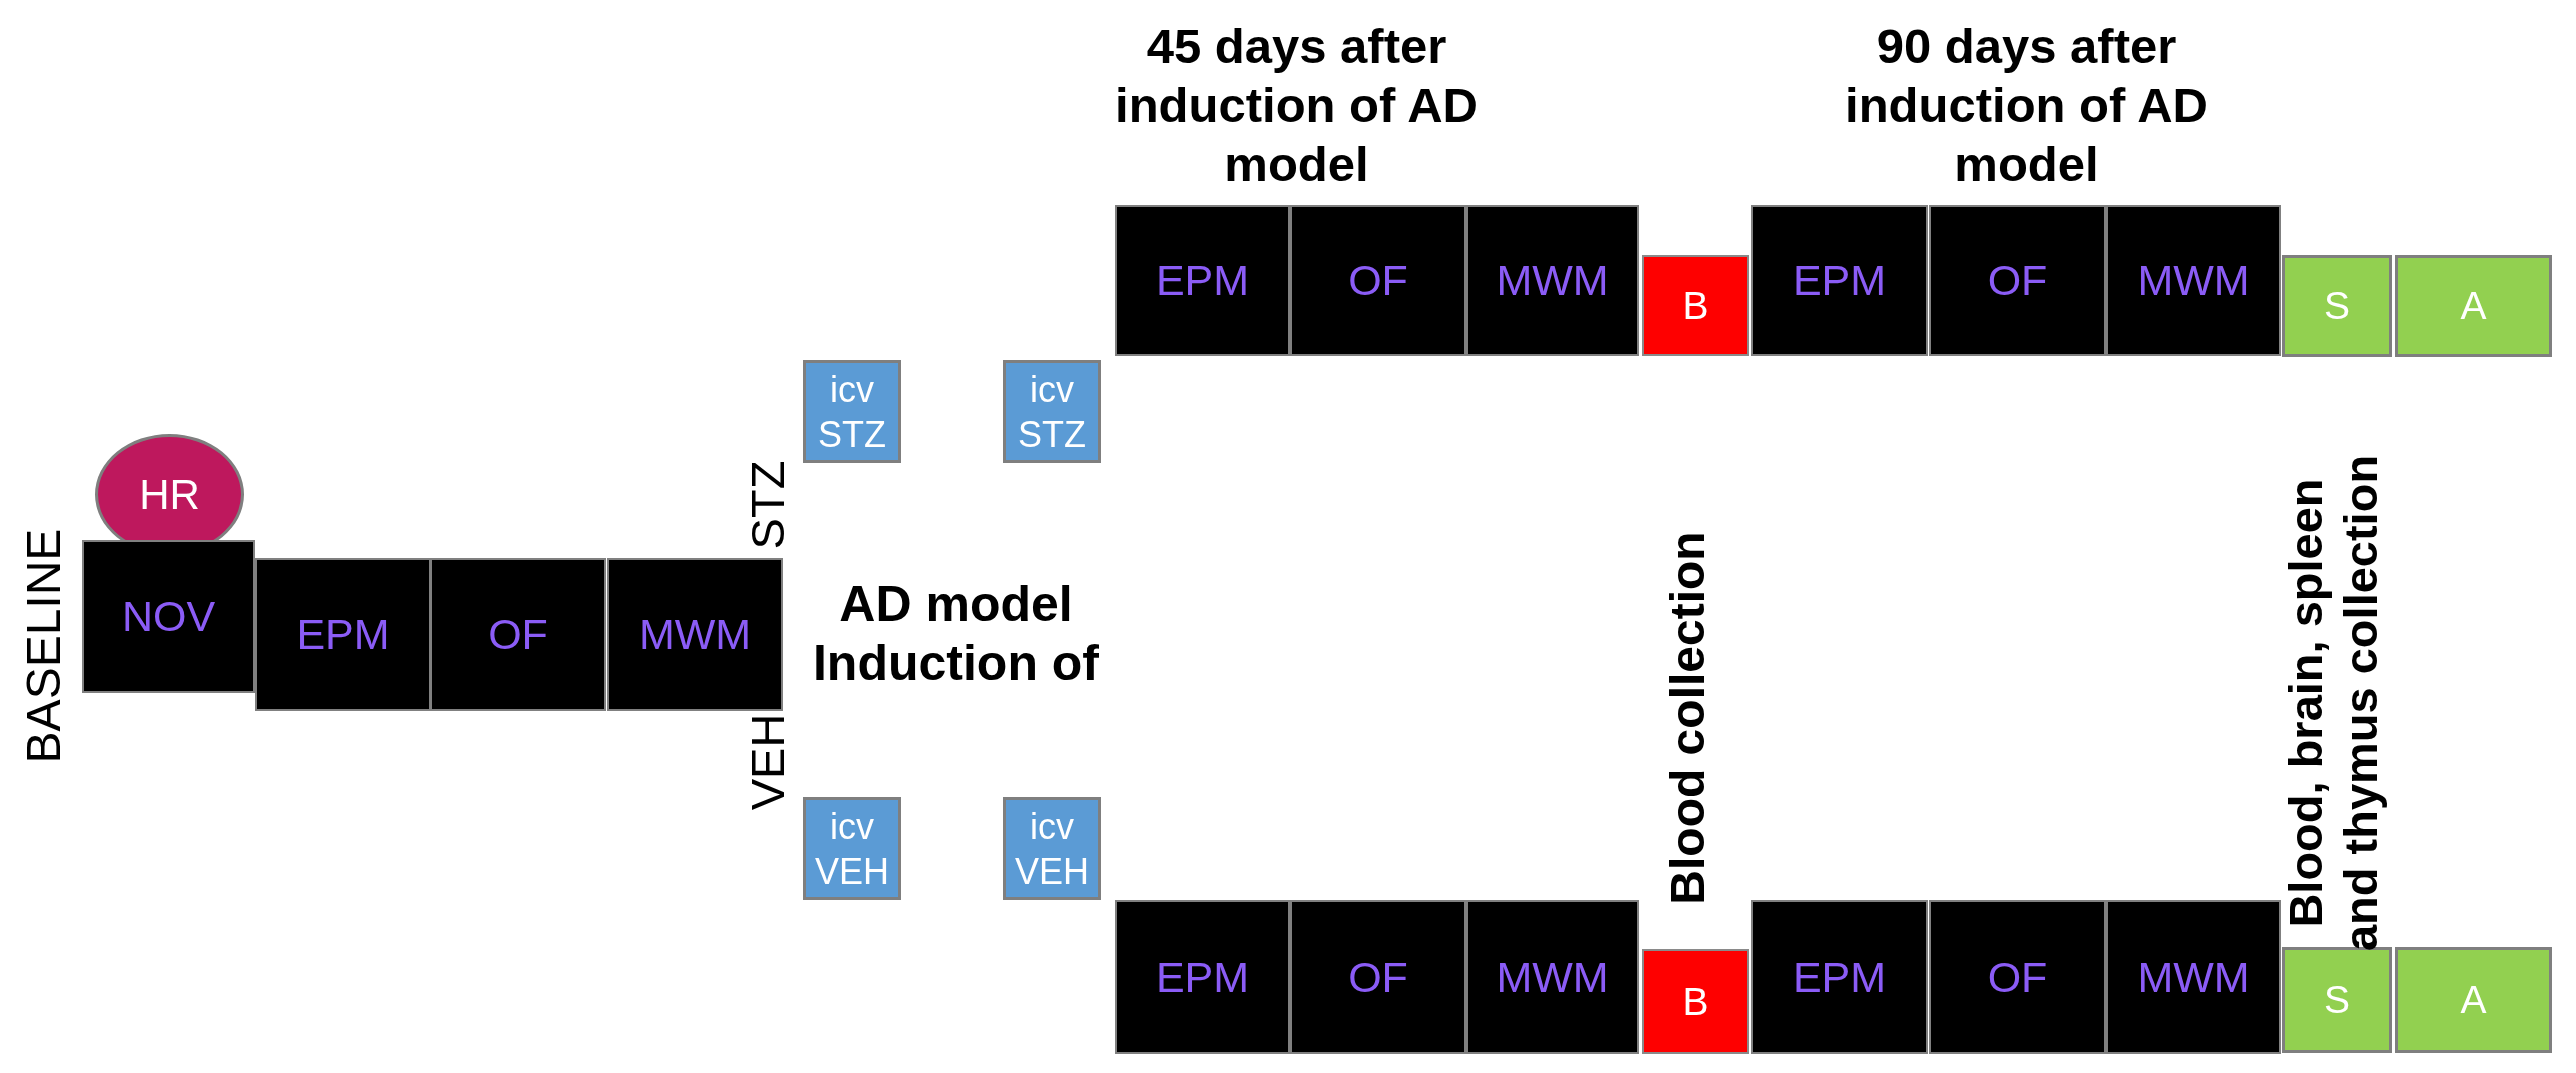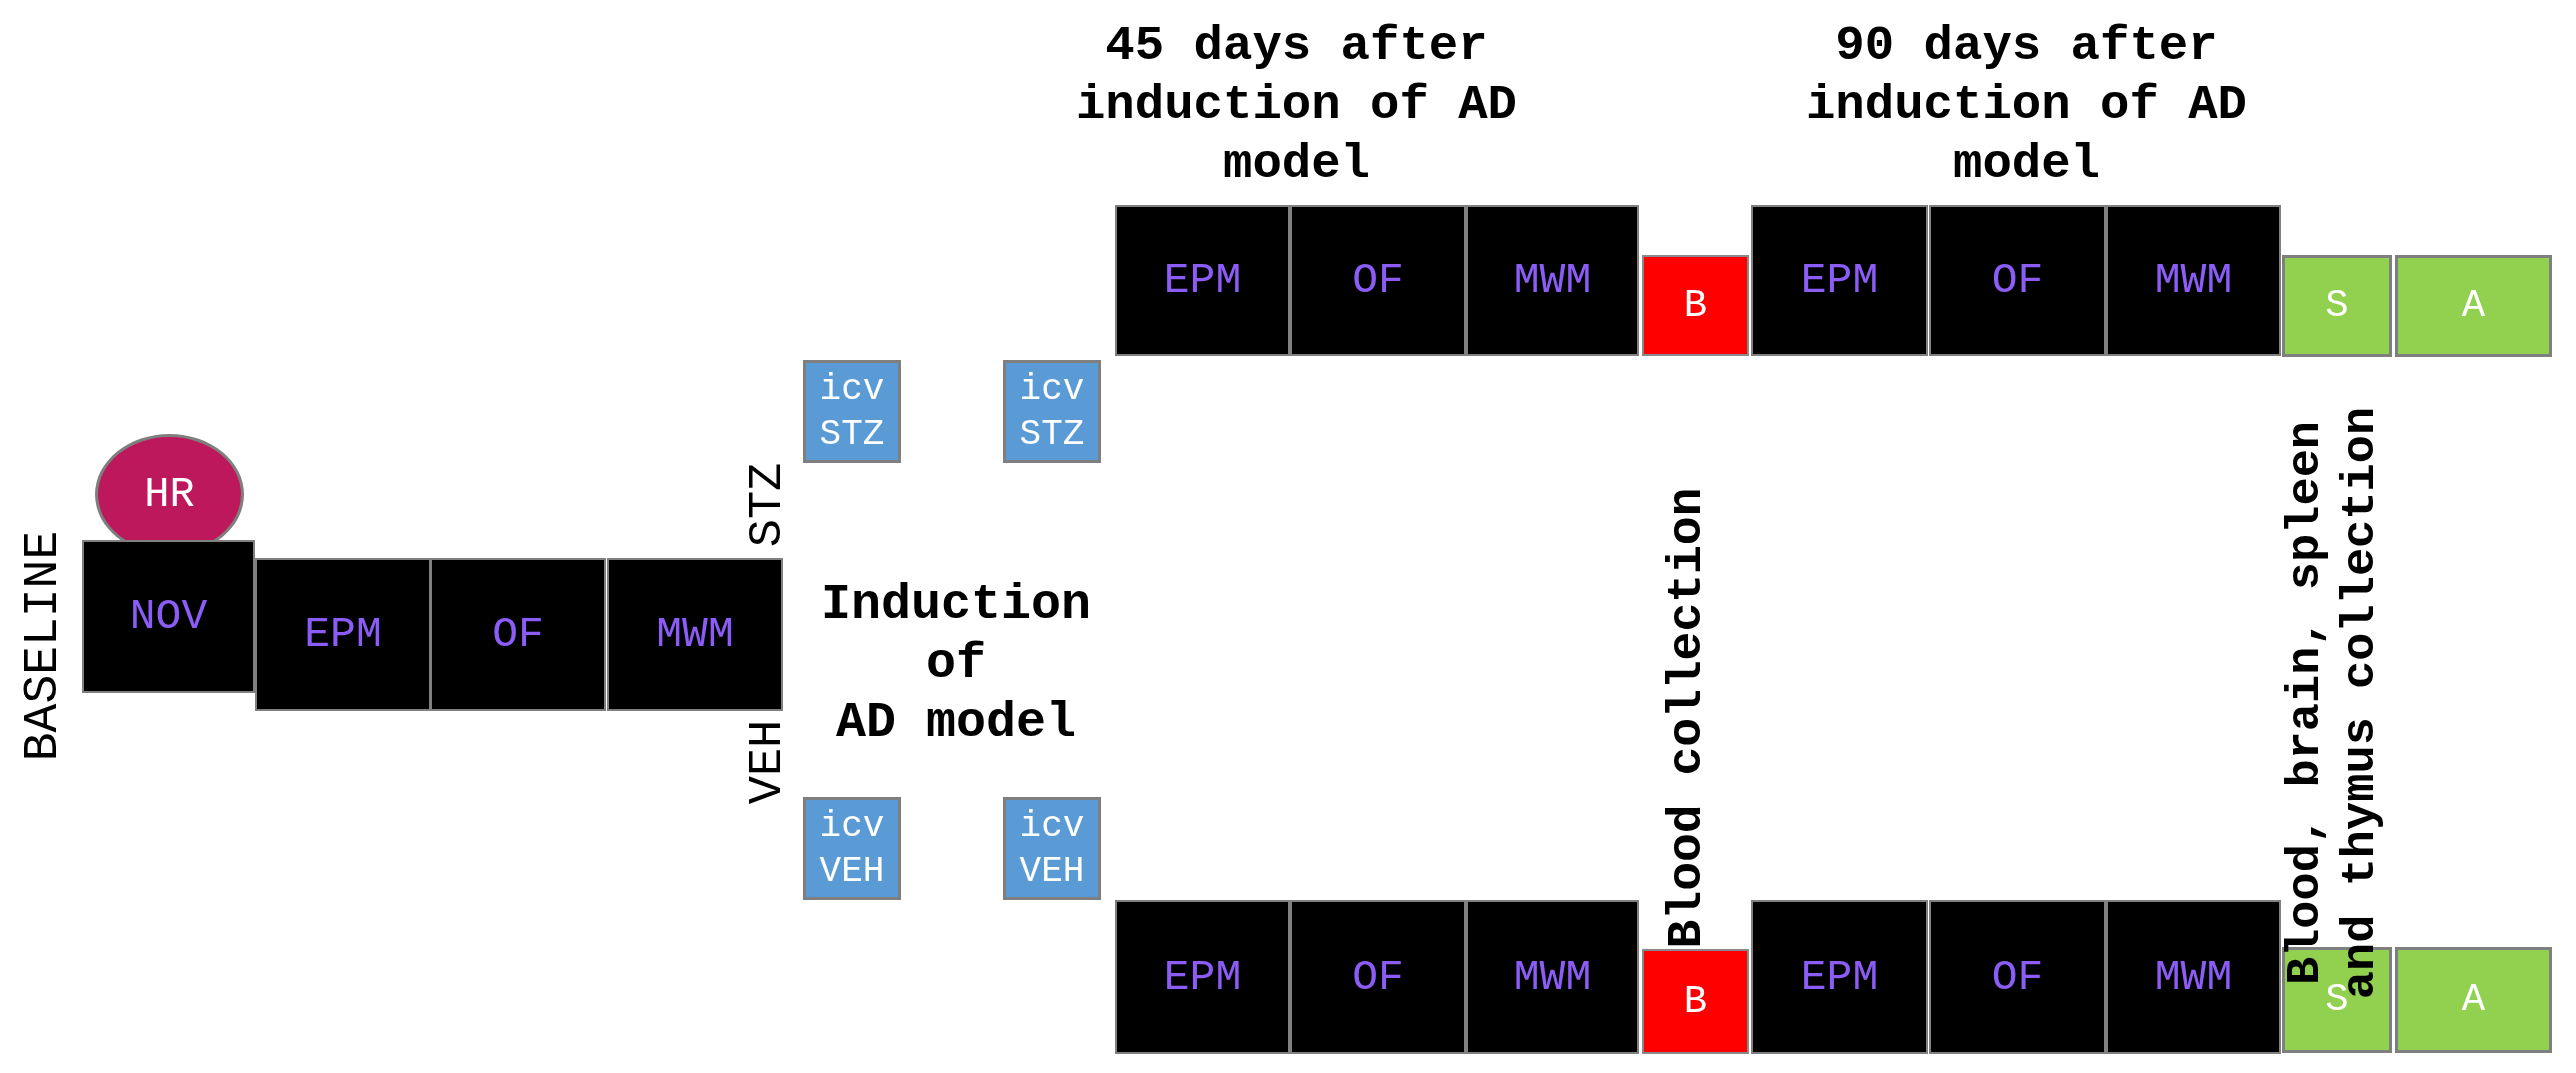--- a/index.html
+++ b/index.html
@@ -1,20 +1,20 @@
 <!DOCTYPE html>
 <html style="font-size:12.5px"><head>
 <meta charset="utf-8">
 <style>
   html,body{margin:0;padding:0;background:#ffffff;}
   .canvas{
     position:relative;
     width:2576px;height:1074px;
     background:#ffffff;
-    font-family:Liberation Mono, monospace;
+    font-family:Liberation Sans, sans-serif;
     overflow:hidden;
   }
   .bx{
     position:absolute;
     box-sizing:border-box;
     display:flex;align-items:center;justify-content:center;
     text-align:center;
   }
   .black{
     background:#000000;
@@ -99,22 +99,22 @@
 
   <div class="bx black" style="left:82px;top:540px;width:173px;height:153px;">NOV</div>
   <div class="bx black" style="left:255px;top:558px;width:176px;height:153px;">EPM</div>
   <div class="bx black" style="left:430px;top:558px;width:176px;height:153px;">OF</div>
   <div class="bx black" style="left:607px;top:558px;width:176px;height:153px;">MWM</div>
 
   <div class="vtext v-plain" style="left:767px;top:505px;">STZ</div>
   <div class="vtext v-plain" style="left:767px;top:762px;">VEH</div>
 
   <div class="title" style="left:800px;top:575px;width:312px;">
+    <div>AD model</div>
     <div>Induction of</div>
-    <div>AD model</div>
   </div>
 
   <div class="bx blue" style="left:803px;top:360px;width:98px;height:103px;">
     <div>icv</div>
     <div>STZ</div>
   </div>
   <div class="bx blue" style="left:1003px;top:360px;width:98px;height:103px;">
     <div>icv</div>
     <div>STZ</div>
   </div>

